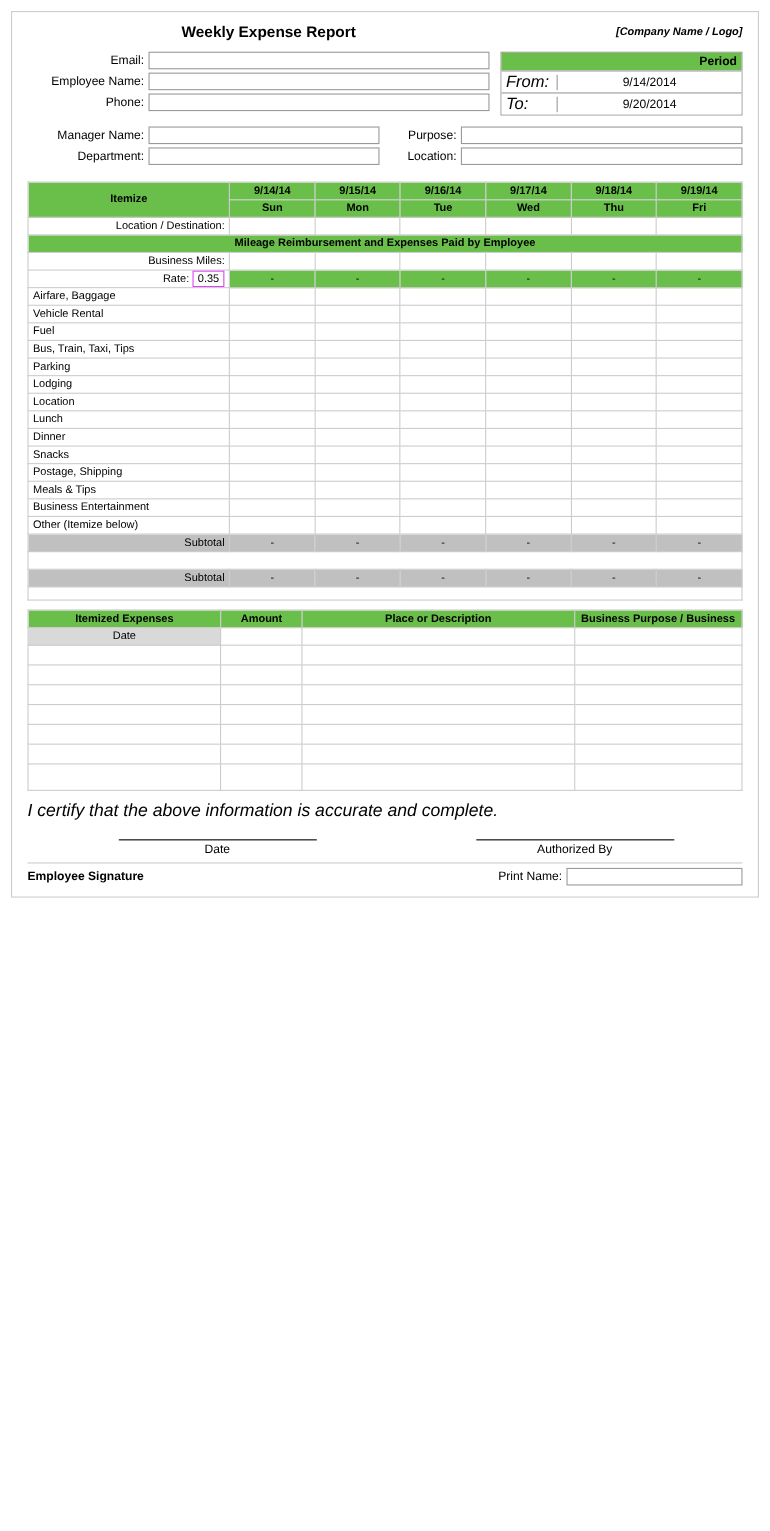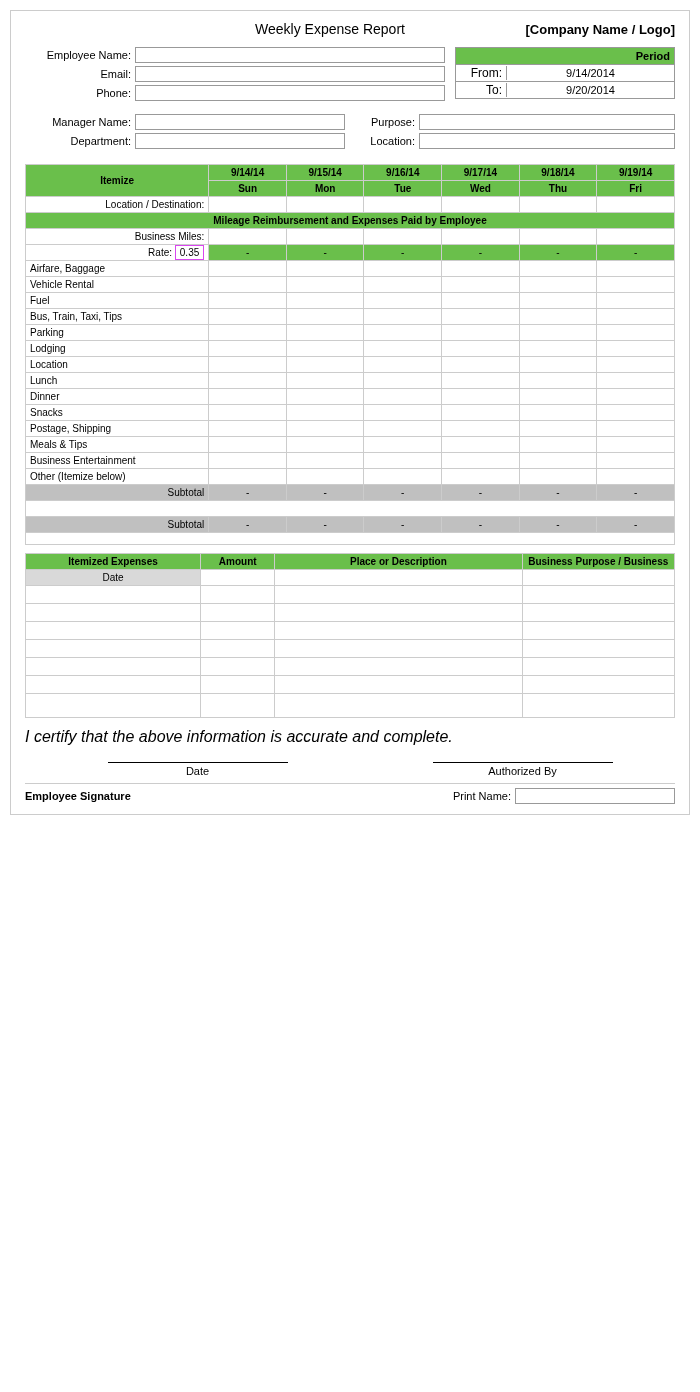--- a/index.html
+++ b/index.html
@@ -17,29 +17,29 @@
     }
     
     .header-row {
       display: flex;
       justify-content: space-between;
       align-items: center;
       margin-bottom: 10px;
     }
     .report-title {
       font-size: 14px;
-      font-weight: normal;
-      text-align: center;
+      font-weight: bold;
       flex: 1;
     }
     .company-name {
-      font-size: 13px;
+      font-size: 10px;
       font-weight: bold;
       text-align: right;
       min-width: 180px;
+      font-style: italic;
     }
     
     .info-section {
       display: flex;
       gap: 10px;
       margin-bottom: 10px;
     }
     .info-left {
       flex: 1;
     }
@@ -74,24 +74,24 @@
       padding: 2px 4px;
       color: #000;
     }
     .period-row {
       display: flex;
       align-items: center;
       border-top: 1px solid #999;
       background: #fff;
     }
     .period-row-label {
-      text-align: right;
       padding: 1px 4px;
       min-width: 50px;
-      font-size: 12px;
+      font-size: 15px;
+      font-style: italic;
     }
     .period-row-value {
       flex: 1;
       padding: 1px 4px;
       text-align: center;
       border-left: 1px solid #999;
       font-size: 11px;
     }
     
     .mgr-section {
@@ -219,25 +219,25 @@
 
   <div class="header-row">
     <div style="min-width:140px;"></div>
     <div class="report-title">Weekly Expense Report</div>
     <div class="company-name">[Company Name / Logo]</div>
   </div>
 
   <div class="info-section">
     <div class="info-left">
       <div class="info-row">
+        <span class="info-label">Email:</span>
+        <div class="info-input"></div>
+      </div>
+      <div class="info-row">
         <span class="info-label">Employee Name:</span>
-        <div class="info-input"></div>
-      </div>
-      <div class="info-row">
-        <span class="info-label">Email:</span>
         <div class="info-input"></div>
       </div>
       <div class="info-row">
         <span class="info-label">Phone:</span>
         <div class="info-input"></div>
       </div>
     </div>
     <div class="info-right">
       <div class="period-box">
         <div class="period-header">Period</div>

